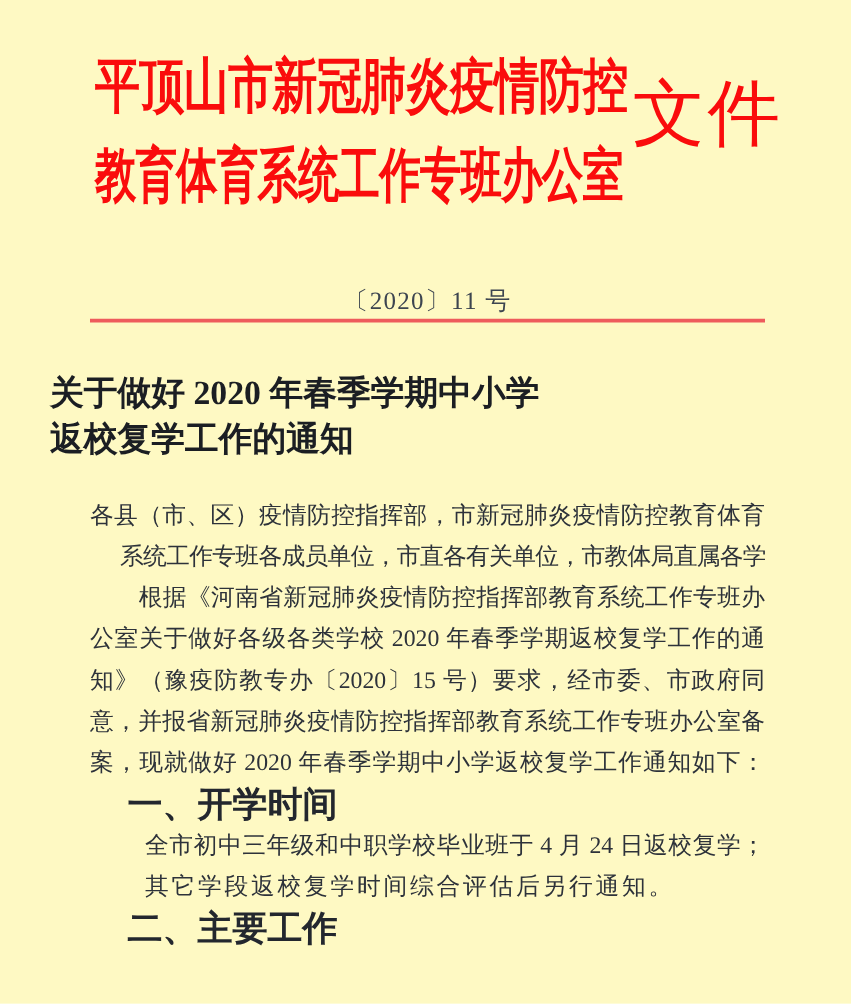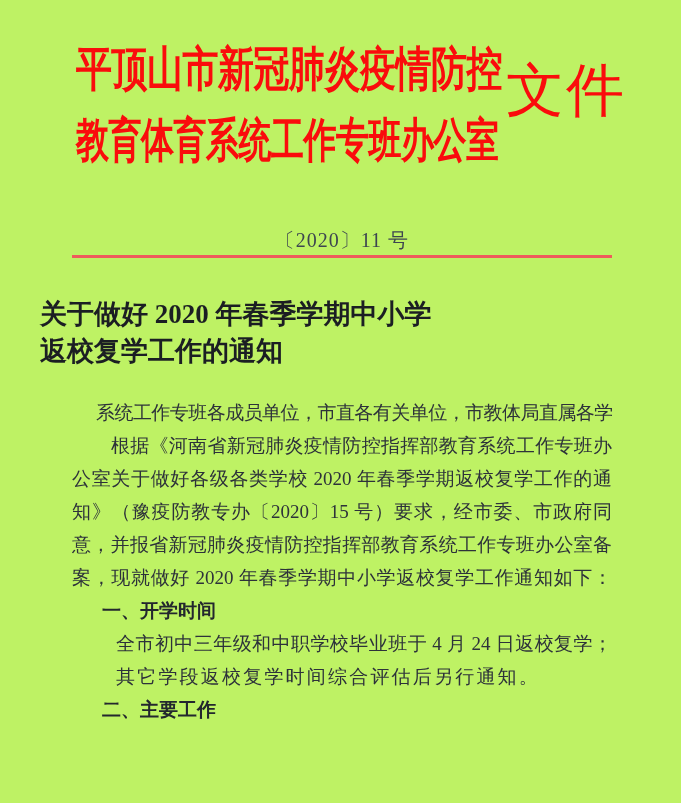--- a/index.html
+++ b/index.html
@@ -6,21 +6,21 @@
   html, body { width: 681px; height: 803px; }
   body {
     background: #ffffff;
     font-family: "Liberation Serif", serif;
     position: relative;
     overflow: hidden;
   }
   .page {
     position: absolute;
     inset: 0;
-    background: #bef264;
+    background: #fef9c3;
   }
   
   .org-line {
     position: absolute;
     left: 76px;
     color: #fa0c0c;
     font-weight: bold;
     white-space: nowrap;
     transform-origin: left top;
     font-family: "Liberation Serif", serif;
@@ -96,21 +96,21 @@
     white-space: normal;
     overflow: hidden;
     text-align: justify;
     text-align-last: justify;
   }
   .tight { letter-spacing: -1.3px; margin-left: 24px; }
   .firstline-indent { text-indent: 39px; }
   .heading {
     font-family: "Liberation Sans", sans-serif;
     font-weight: bold;
-    font-size: 19px;
+    font-size: 28px;
     color: #23272e;
     margin-left: 30px;
   }
   .sec-indent { margin-left: 44px; }
   .sec-fill {
     white-space: normal;
     overflow: hidden;
     text-align: justify;
     text-align-last: justify;
   }
@@ -130,20 +130,21 @@
   <div class="doc-number">〔2020〕11 号</div>
 
   <div class="red-rule"></div>
 
   <div class="title">
     <div>关于做好 2020 年春季学期中小学</div>
     <div>返校复学工作的通知</div>
   </div>
 
   <div class="body-block">
+    <div class="ln fill">各县（市、区）疫情防控指挥部，市新冠肺炎疫情防控教育体育</div>
     <div class="ln fill tight">系统工作专班各成员单位，市直各有关单位，市教体局直属各学校：</div>
     <div class="ln fill firstline-indent">根据《河南省新冠肺炎疫情防控指挥部教育系统工作专班办</div>
     <div class="ln fill">公室关于做好各级各类学校 2020 年春季学期返校复学工作的通</div>
     <div class="ln fill">知》（豫疫防教专办〔2020〕15 号）要求，经市委、市政府同</div>
     <div class="ln fill">意，并报省新冠肺炎疫情防控指挥部教育系统工作专班办公室备</div>
     <div class="ln fill">案，现就做好 2020 年春季学期中小学返校复学工作通知如下：</div>
     <div class="ln heading">一、开学时间</div>
     <div class="ln sec-indent sec-fill">全市初中三年级和中职学校毕业班于 4 月 24 日返校复学；</div>
     <div class="ln sec-indent sec-loose">其它学段返校复学时间综合评估后另行通知。</div>
     <div class="ln heading">二、主要工作</div>

